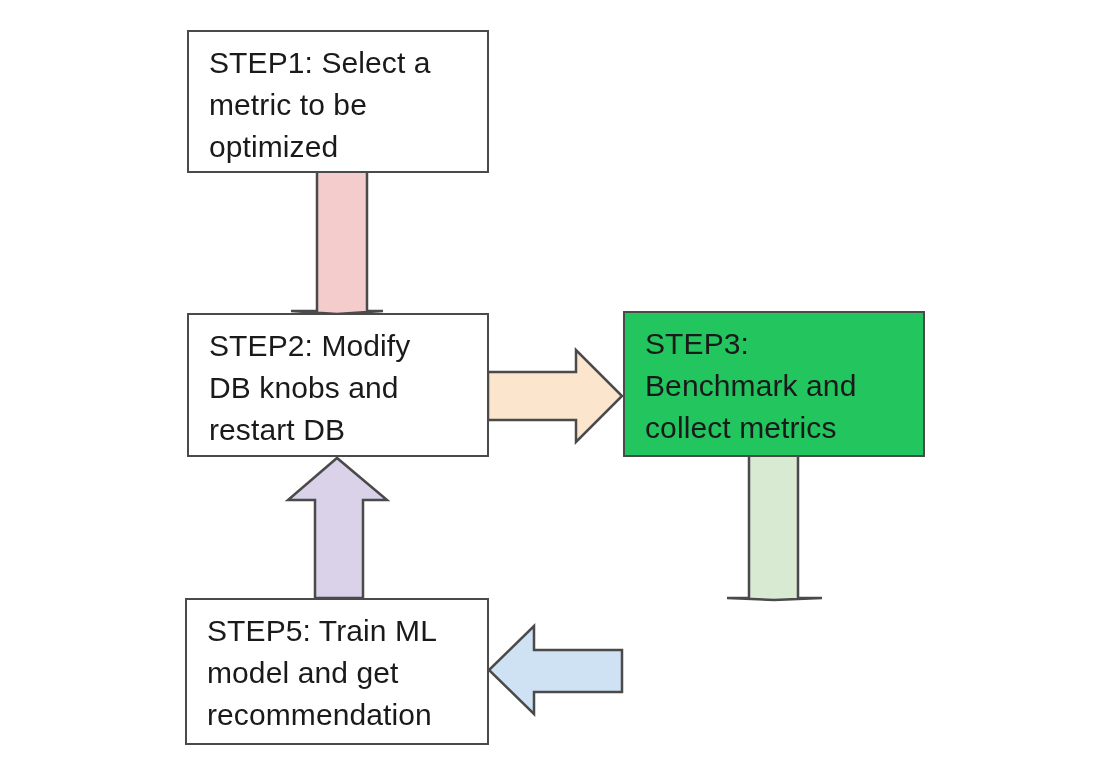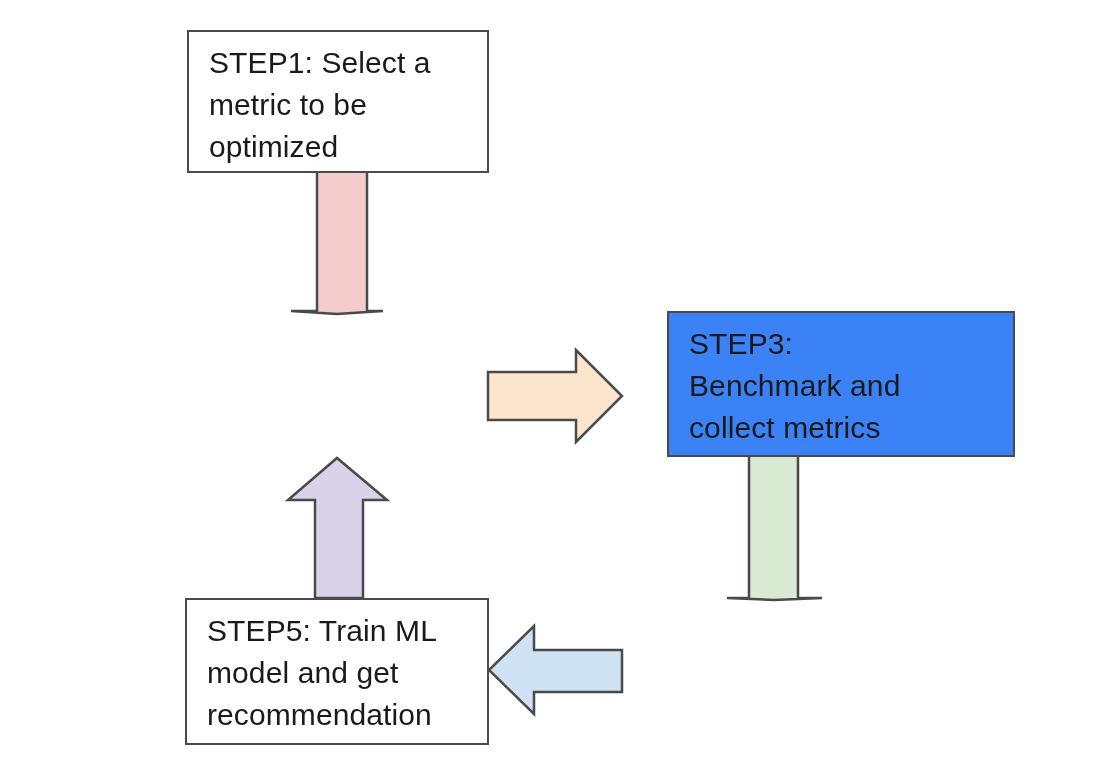--- a/index.html
+++ b/index.html
@@ -61,22 +61,27 @@
     <polygon class="arrow-shape" points="622,650 534,650 534,626 489,670 534,714 534,692 622,692" fill="#cfe2f3" stroke="#4a4a4a"></polygon>
     <polygon class="arrow-shape" points="315,598 315,500 288,500 337,458 387,500 363,500 363,598" fill="#d9d2e9" stroke="#4a4a4a"></polygon>
   </svg>
 
   <div class="node" style="left: 187px; top: 30px; width: 302px; height: 143px; border-color: rgb(74, 74, 74); background: rgb(255, 255, 255); color: rgb(26, 26, 26);">
     <span class="node-label">STEP1: Select a
 metric to be
 optimized</span>
   </div>
 
+  <div class="node" style="left: 187px; top: 313px; width: 302px; height: 144px; border-color: rgb(74, 74, 74); background: rgb(255, 255, 255); color: rgb(26, 26, 26);">
+    <span class="node-label">STEP2: Modify
+DB knobs and
+restart DB</span>
+  </div>
 
-  <div class="node" style="left: 623px; top: 311px; width: 348px; height: 146px; border-color: rgb(74, 74, 74); background: #3b82f6; color: rgb(26, 26, 26); margin-left: 44px;">
+  <div class="node" style="left: 623px; top: 311px; width: 302px; height: 146px; border-color: rgb(74, 74, 74); background: #22c55e; color: rgb(26, 26, 26);">
     <span class="node-label">STEP3:
 Benchmark and
 collect metrics</span>
   </div>
 
 
   <div class="node" style="left: 185px; top: 598px; width: 304px; height: 147px; border-color: rgb(74, 74, 74); background: rgb(255, 255, 255); color: rgb(26, 26, 26);">
     <span class="node-label">STEP5: Train ML
 model and get
 recommendation</span>

